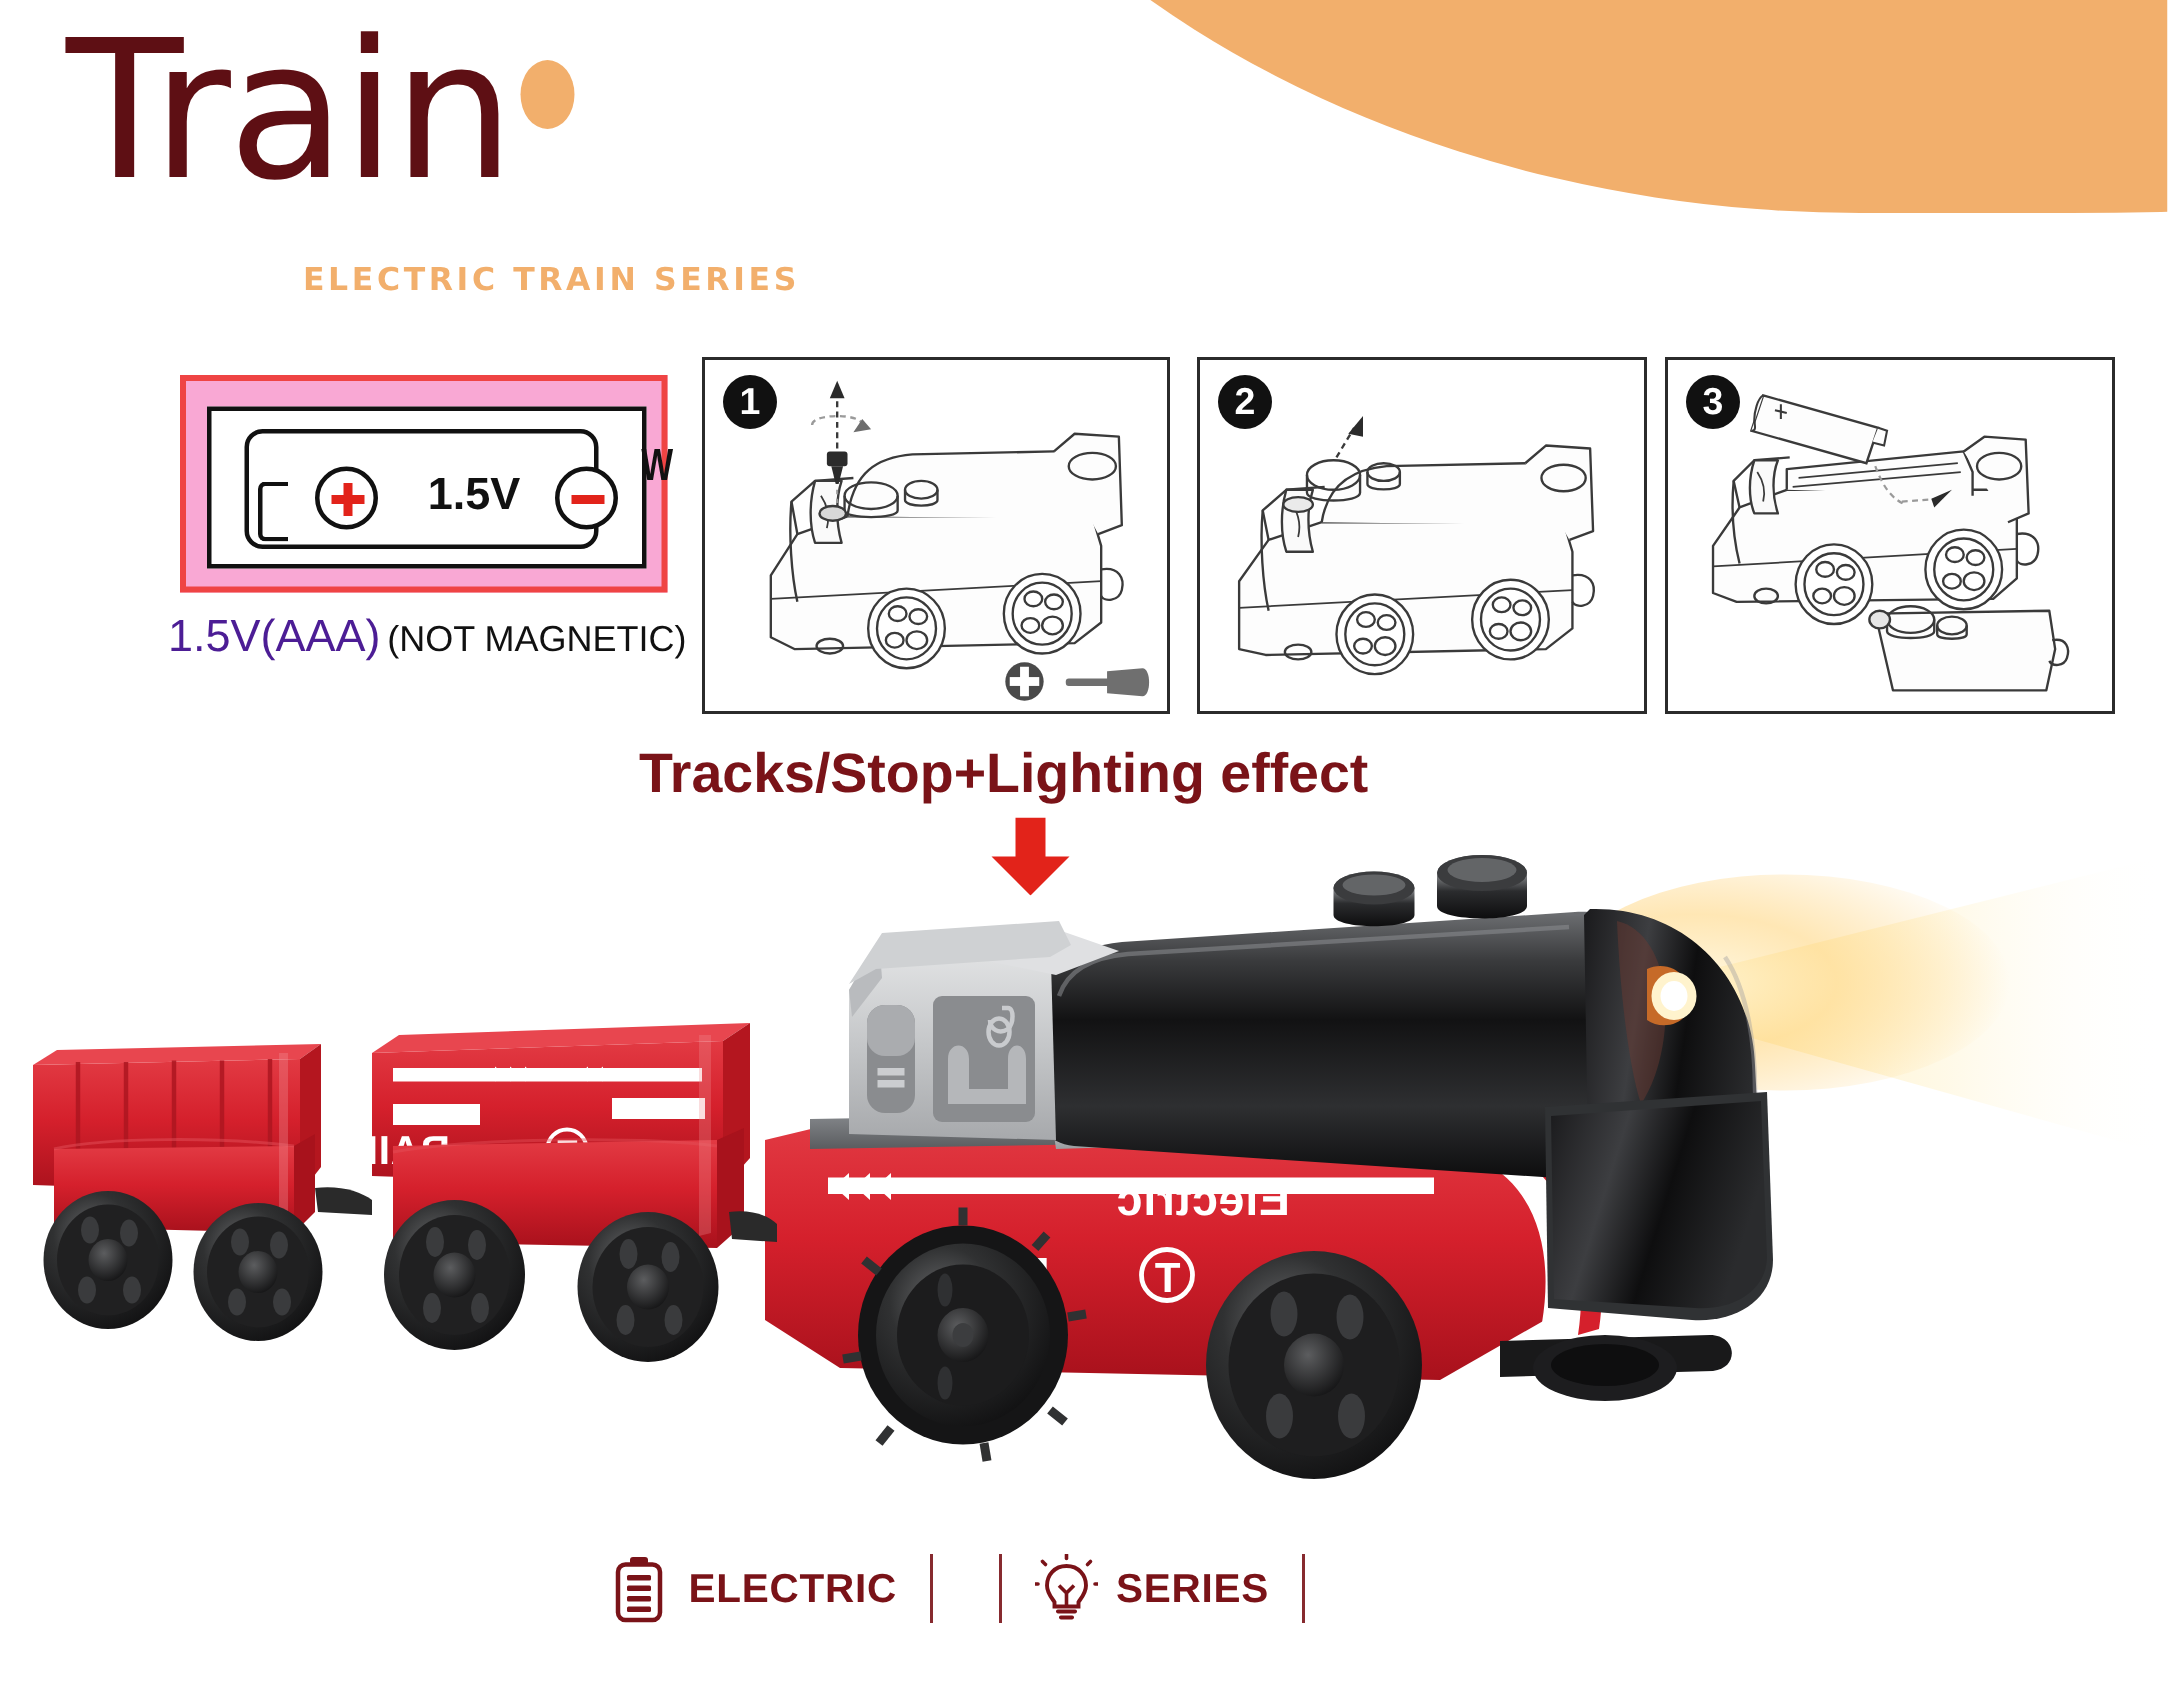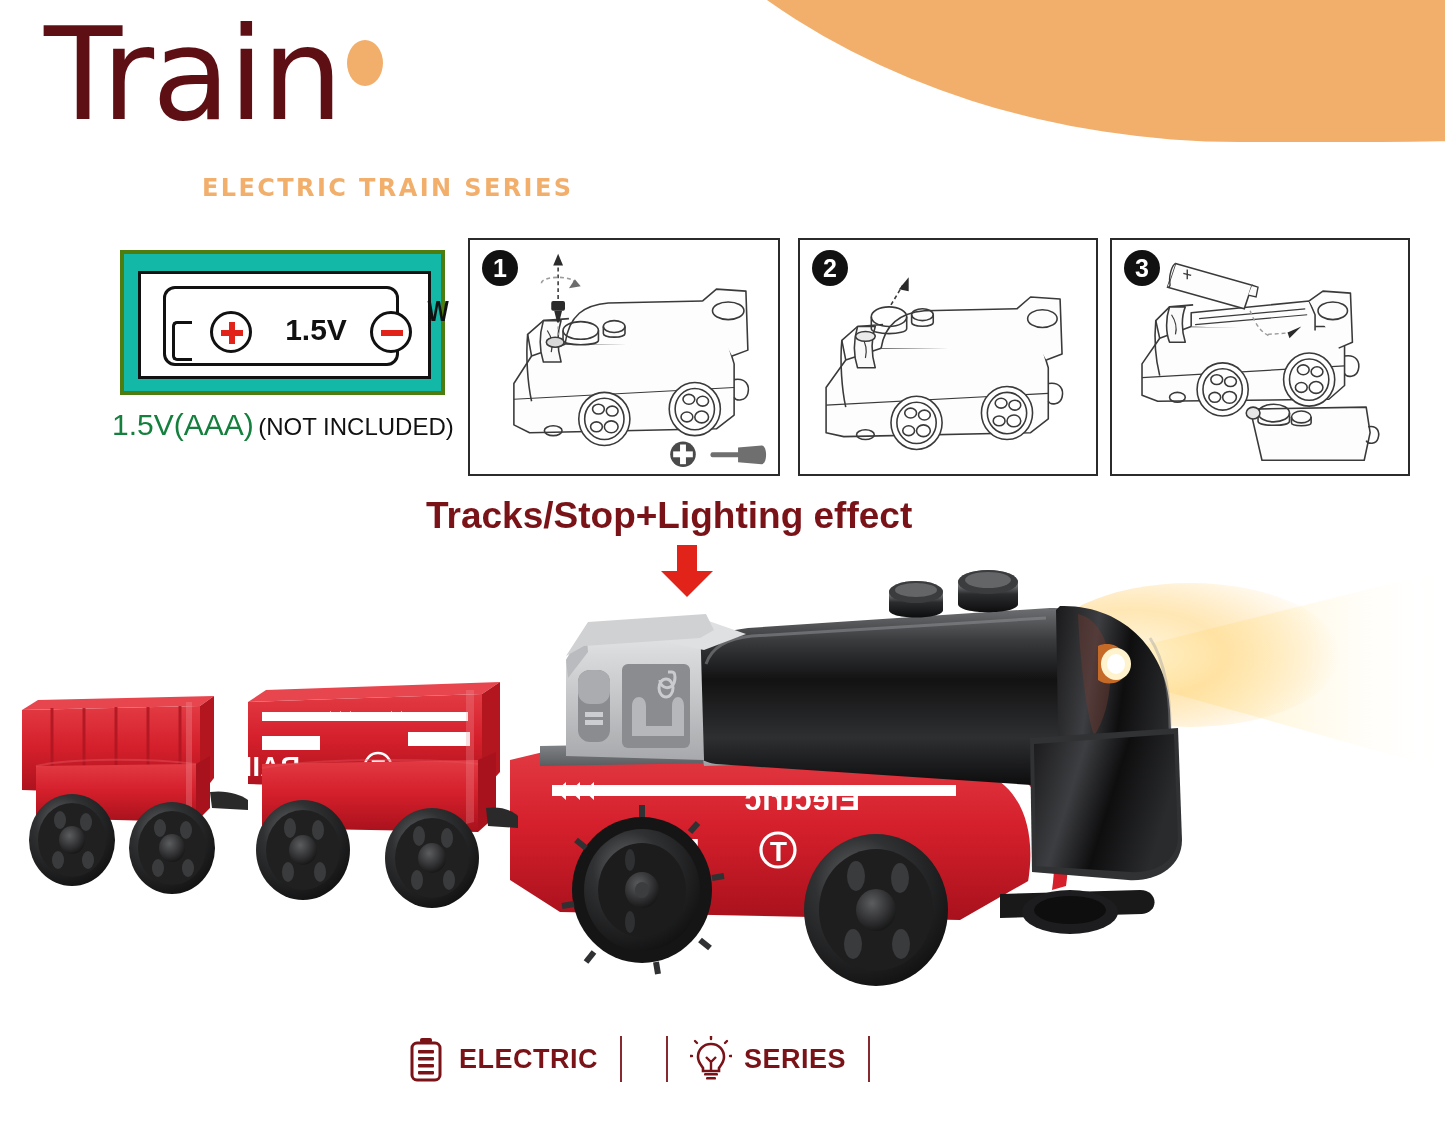--- a/index.html
+++ b/index.html
@@ -37,30 +37,30 @@
     line-height:118px;letter-spacing:-2px;
     font-family:"DejaVu Sans", sans-serif;
     position:absolute;left:2px;top:0px;
   }
   .logo-dot{
     position:absolute;left:305px;top:24px;width:36px;height:46px;
     background:#f2af6c;border-radius:50%;
   }
   .logo-sub{
     position:absolute;left:160px;top:158px;
-    color:#f2af6c;font-size:24px;font-weight:bold;
+    color:#f2af6c;font-size:21px;font-weight:bold;
     letter-spacing:2.4px;font-family:"DejaVu Sans", sans-serif;
     white-space:nowrap;
   }
 
   
   .batt-block{position:absolute;left:108px;top:250px;width:350px;height:200px;}
   .batt-outer{
     position:absolute;left:12px;top:0px;width:325px;height:145px;
-    border:4px solid #4d7c0f;box-sizing:border-box;background:#14b8a6;
+    border:4px solid #ef4444;box-sizing:border-box;background:#f9a8d4;
   }
   .batt-inner{
     position:absolute;left:14px;top:17px;width:293px;height:108px;
     border:3px solid #111;box-sizing:border-box;background:#fff;
   }
   .batt-body{
     position:absolute;left:22px;top:12px;width:236px;height:80px;
     border:3px solid #111;border-radius:12px;box-sizing:border-box;background:#fff;
   }
   .batt-nub{
@@ -83,21 +83,21 @@
     position:absolute;left:104px;top:24px;width:92px;text-align:center;
     font-size:30px;font-weight:bold;color:#111;letter-spacing:0px;
   }
   .batt-zig{
     position:absolute;left:300px;top:40px;font-size:30px;font-weight:bold;color:#111;
     transform:scaleX(0.75);
   }
   .batt-caption{
     position:absolute;left:4px;top:158px;white-space:nowrap;
   }
-  .batt-cap-main{font-size:30px;color:#15803d;}
+  .batt-cap-main{font-size:30px;color:#4c1d95;}
   .batt-cap-sub{font-size:24px;color:#111;}
 
   
   .step{
     position:absolute;top:238px;height:238px;
     border:2px solid #2b2b2b;background:#fff;box-sizing:border-box;
   }
   .step-1{left:468px;width:312px;}
   .step-2{left:798px;width:300px;}
   .step-3{left:1110px;width:300px;}
@@ -155,21 +155,21 @@
           <div class="batt-nub"></div>
           <div class="batt-plus"></div>
           <div class="batt-volt">1.5V</div>
           <div class="batt-minus"></div>
         </div>
       </div>
       <div class="batt-zig">W</div>
     </div>
     <div class="batt-caption">
       <span class="batt-cap-main">1.5V(AAA)</span>
-      <span class="batt-cap-sub">(NOT INCLUDED)</span>
+      <span class="batt-cap-sub">(NOT MAGNETIC)</span>
     </div>
   </div>
 
   <div class="step step-1">
     <div class="step-badge">1</div>
     <svg class="step-svg" viewBox="0 0 312 238">
       <g fill="none" stroke="#3a3a3a" stroke-width="1.6" stroke-linejoin="round">
 
         <path d="M44 188 L44 146 L62 118 L96 106 L262 106 L268 126 L268 178 L250 192 L60 196 Z" fill="#fdfdfd"></path>
         <path d="M44 162 L268 150" stroke-width="1.2"></path>

